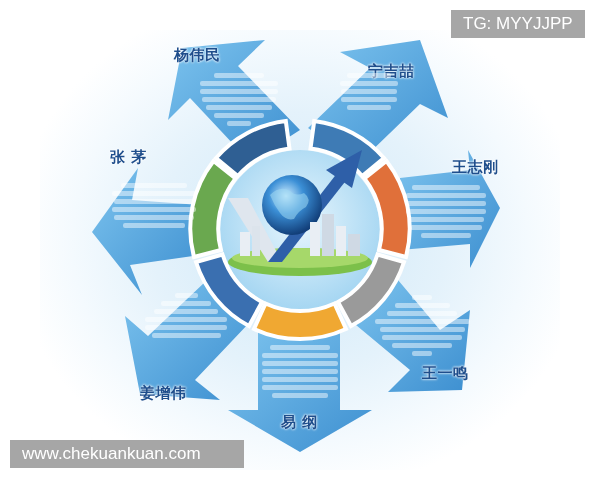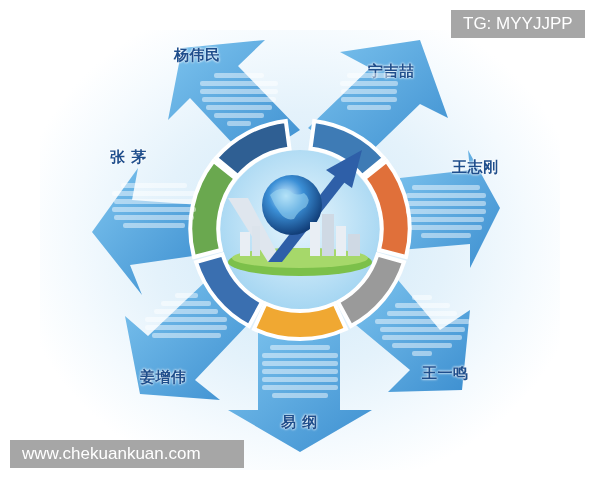--- a/index.html
+++ b/index.html
@@ -103,21 +103,21 @@
     <rect x="240" y="232" width="10" height="24" fill="#e9eef4"></rect>
     <rect x="252" y="226" width="8" height="30" fill="#dce4ec"></rect>
   </g>
 </svg>
 
 <div class="name" style="left:174px; top:46px;">杨伟民</div>
 <div class="name" style="left:368px; top:46px;margin-top:16px;">宁吉喆</div>
 <div class="name" style="left:452px; top:158px;text-align:right;">王志刚</div>
 <div class="name" style="left:422px; top:364px;">王一鸣</div>
 <div class="name" style="left:281px; top:413px;">易 纲</div>
-<div class="name" style="left:140px; top:368px;">姜增伟</div>
+<div class="name" style="left:140px; top:384px;">姜增伟</div>
 <div class="name" style="left:110px; top:148px;">张 茅</div>
 
 <div class="blurb" style="left:198px; top:70px; width:82px;">
   <span class="line" style="width:60%"></span>
     <span class="line" style="width:95%"></span>
     <span class="line" style="width:95%"></span>
     <span class="line" style="width:90%"></span>
     <span class="line" style="width:80%"></span>
     <span class="line" style="width:60%"></span>
     <span class="line" style="width:30%"></span>

